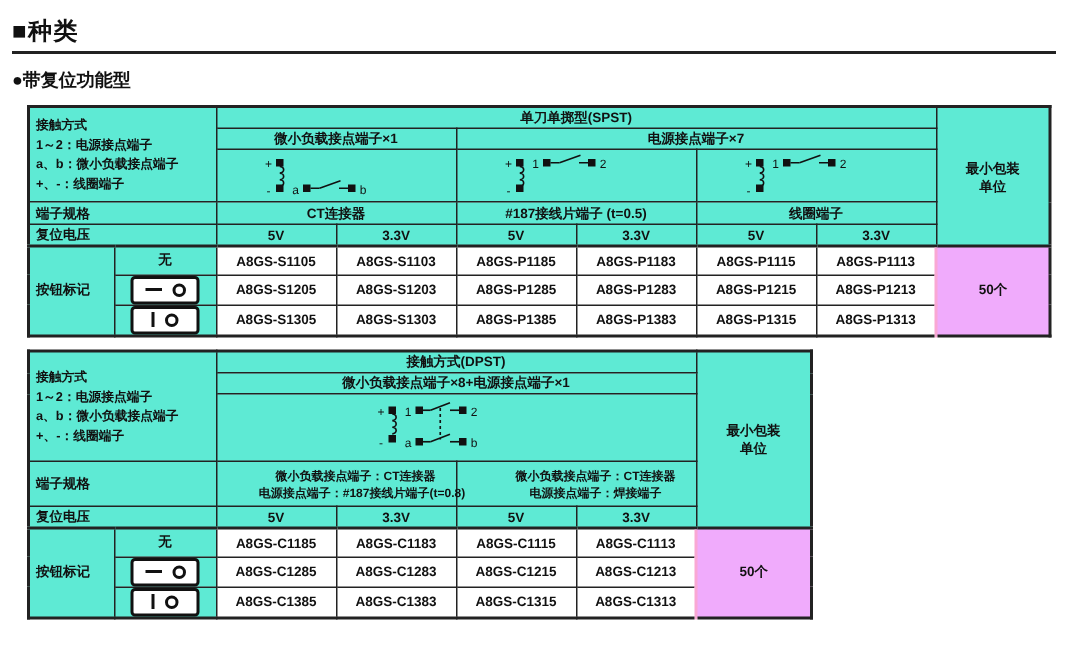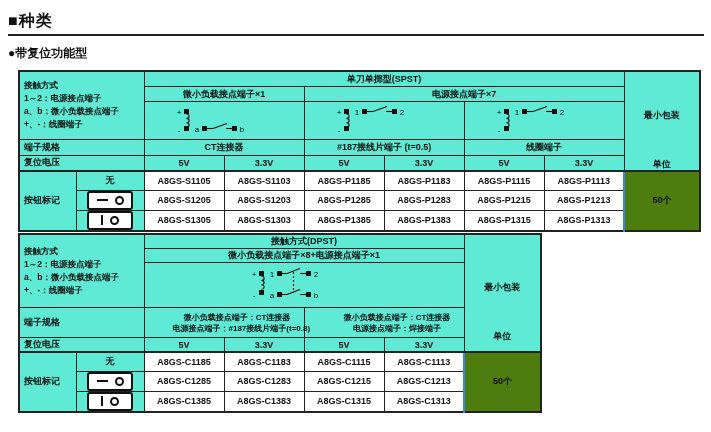--- a/index.html
+++ b/index.html
@@ -14,22 +14,22 @@
   table { border-collapse:collapse; table-layout:fixed; position:absolute; left:18px;
           font-size:9px; font-weight:bold; border:2px solid #222; }
   #spst-table { top:70px; width:681px; }
   #dpst-table { top:233px; width:522px; }
   td { border:1px solid #222; padding:0 2px; text-align:center; vertical-align:middle; }
   .hdr { background:#5eead4; }
   .label-cell { text-align:left; padding-left:4px; }
   .contact-cell { vertical-align:middle; }
   .contact-cell div { line-height:13px; font-size:8.5px; white-space:nowrap; }
   .diag { padding:1px 0; }
-  .minpack div { line-height:12px;margin-top:37px; }
-  .minpack-col { border-left:2px solid #3b82f6; background:#4d7c0f; }
+  .minpack div { line-height:12px; }
+  .minpack-col { border-left:2px solid #f9a8d4; background:#f0abfc; }
   .sep td { border-top:2px solid #222; }
   .model { background:#ffffff; }
   .spec2 { font-size:8px; line-height:11px; white-space:nowrap;padding-left:28px; }
   .mark-box { display:inline-flex; align-items:center; justify-content:center; gap:7px;
               width:42px; height:15px; border:2px solid #111; border-radius:3px;
               background:#fff; vertical-align:middle; }
   .mark-dash { width:11px; height:2.5px; background:#111; }
   .mark-vbar { width:2.5px; height:10px; background:#111; }
   .mark-circle { width:9px; height:9px; border:2px solid #111; border-radius:50%; box-sizing:border-box; }
   svg text { font-family:"Liberation Sans", sans-serif; font-size:8px; font-weight:normal; fill:#111; }

